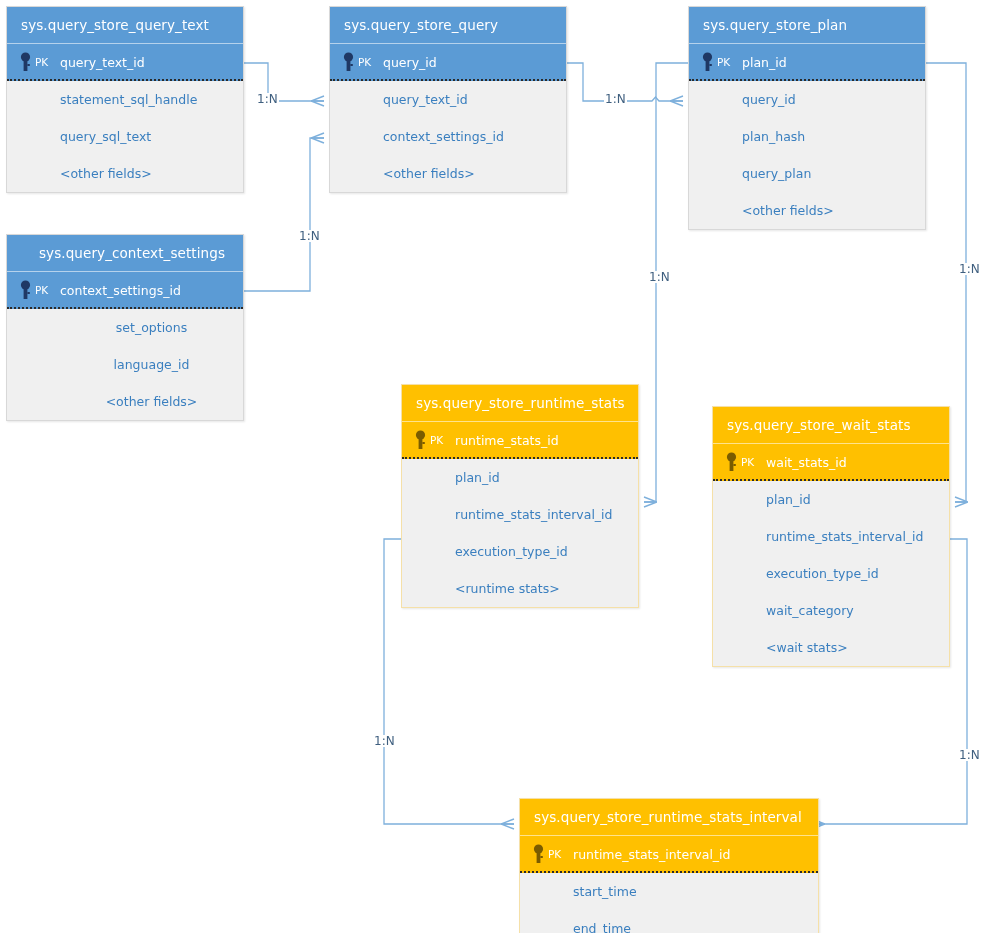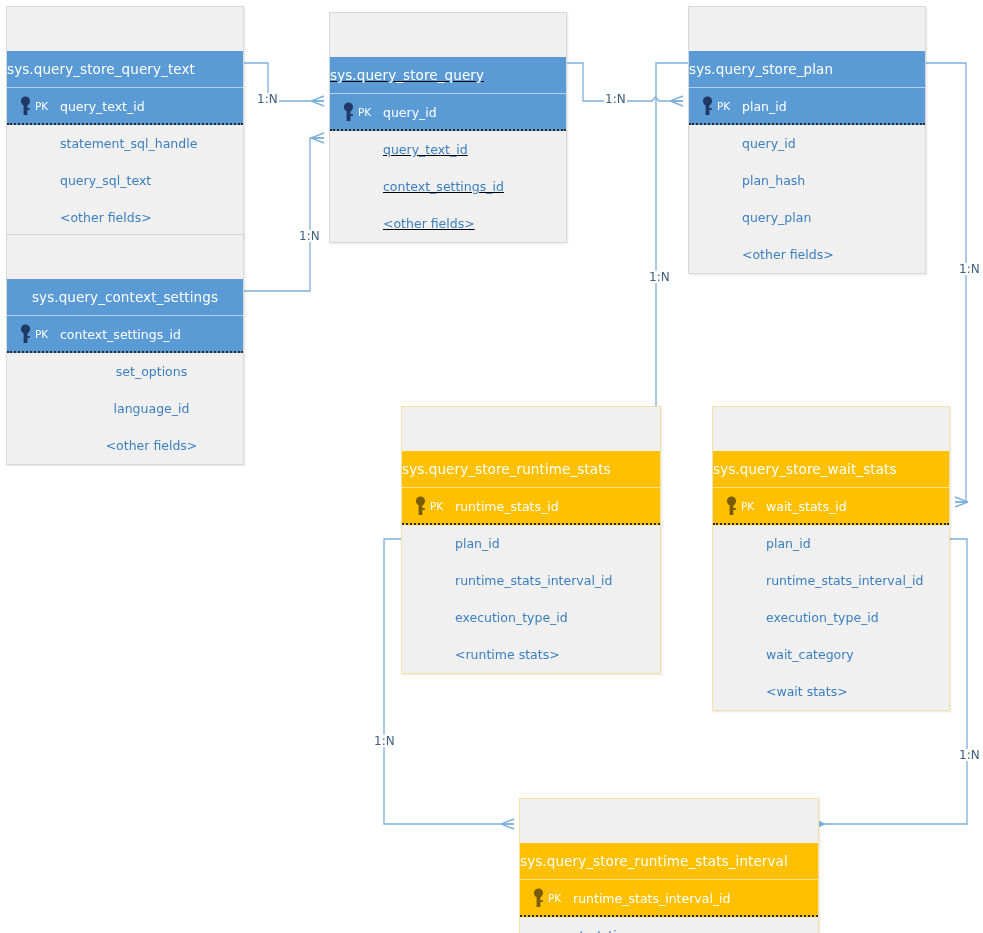--- a/index.html
+++ b/index.html
@@ -31,27 +31,26 @@
     position: absolute;
     box-sizing: border-box;
     background: #f0f0f0;
     border: 1px solid #d8d8d8;
     box-shadow: 1px 1px 2px rgba(0,0,0,0.10);
   }
   .entity .title {
     box-sizing: border-box;
     height: 36px;
     line-height: 36px;
-    padding-left: 0;
+    padding-left: 14px;
     color: #ffffff;
     font-size: 13.5px;
     letter-spacing: 0.1px;
     white-space: nowrap;
     overflow: hidden;
-    margin-top: 44px;
   }
   .entity .pkrow {
     box-sizing: border-box;
     height: 38px;
     position: relative;
     border-top: 1px solid rgba(255,255,255,0.55);
     border-bottom: 2px dotted #2a2a2a;
   }
   .entity .pkrow .pklabel {
     position: absolute;
@@ -175,21 +174,21 @@
       <span class="pklabel">PK</span>
       <span class="pkfield">context_settings_id</span>
     </div>
     <div class="fields">
       <div class="field">set_options</div>
       <div class="field">language_id</div>
       <div class="field">&lt;other fields&gt;</div>
     </div>
   </div>
 
-  <div class="entity blue" style="left:329px; top:12px; width:238px;text-decoration:underline;">
+  <div class="entity blue" style="left:329px; top:6px; width:238px;">
     <div class="title">sys.query_store_query</div>
     <div class="pkrow">
       <span class="keyicon">
         <svg viewBox="0 0 13 20" width="13" height="20">
             <circle cx="6.5" cy="5" r="4.6" fill="#1f3864"></circle>
             <rect x="4.6" y="7" width="3.8" height="12" fill="#1f3864"></rect>
             <rect x="8.4" y="12" width="2.4" height="2" fill="#1f3864"></rect>
           </svg>
       </span>
       <span class="pklabel">PK</span>
@@ -216,21 +215,21 @@
       <span class="pkfield">plan_id</span>
     </div>
     <div class="fields">
       <div class="field">query_id</div>
       <div class="field">plan_hash</div>
       <div class="field">query_plan</div>
       <div class="field">&lt;other fields&gt;</div>
     </div>
   </div>
 
-  <div class="entity orange" style="left:401px; top:406px; width:260px;">
+  <div class="entity orange" style="left:401px; top:384px; width:238px;">
     <div class="title">sys.query_store_runtime_stats</div>
     <div class="pkrow">
       <span class="keyicon">
         <svg viewBox="0 0 13 20" width="13" height="20">
             <circle cx="6.5" cy="5" r="4.6" fill="#7a5c00"></circle>
             <rect x="4.6" y="7" width="3.8" height="12" fill="#7a5c00"></rect>
             <rect x="8.4" y="12" width="2.4" height="2" fill="#7a5c00"></rect>
           </svg>
       </span>
       <span class="pklabel">PK</span>

